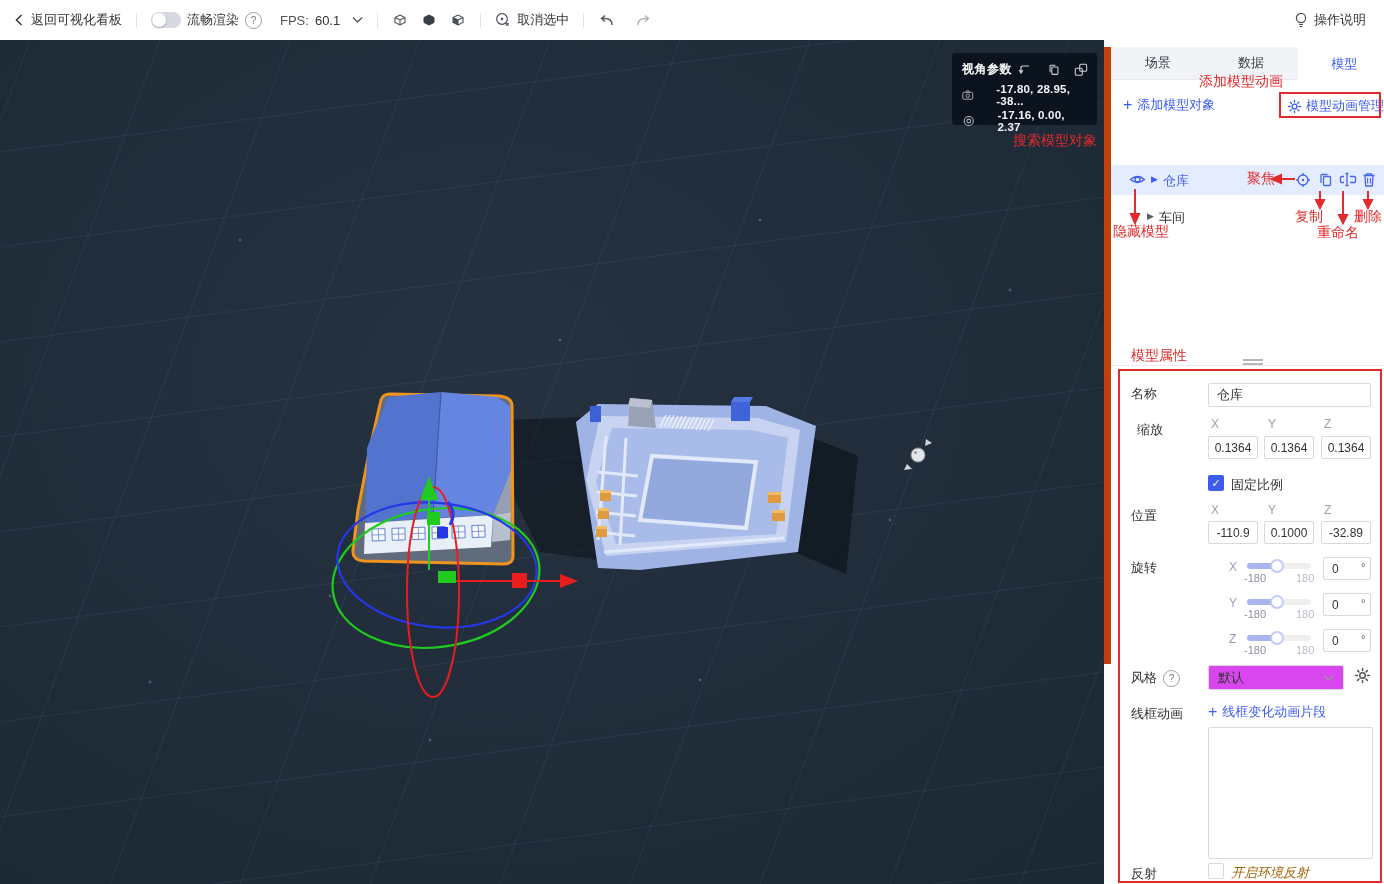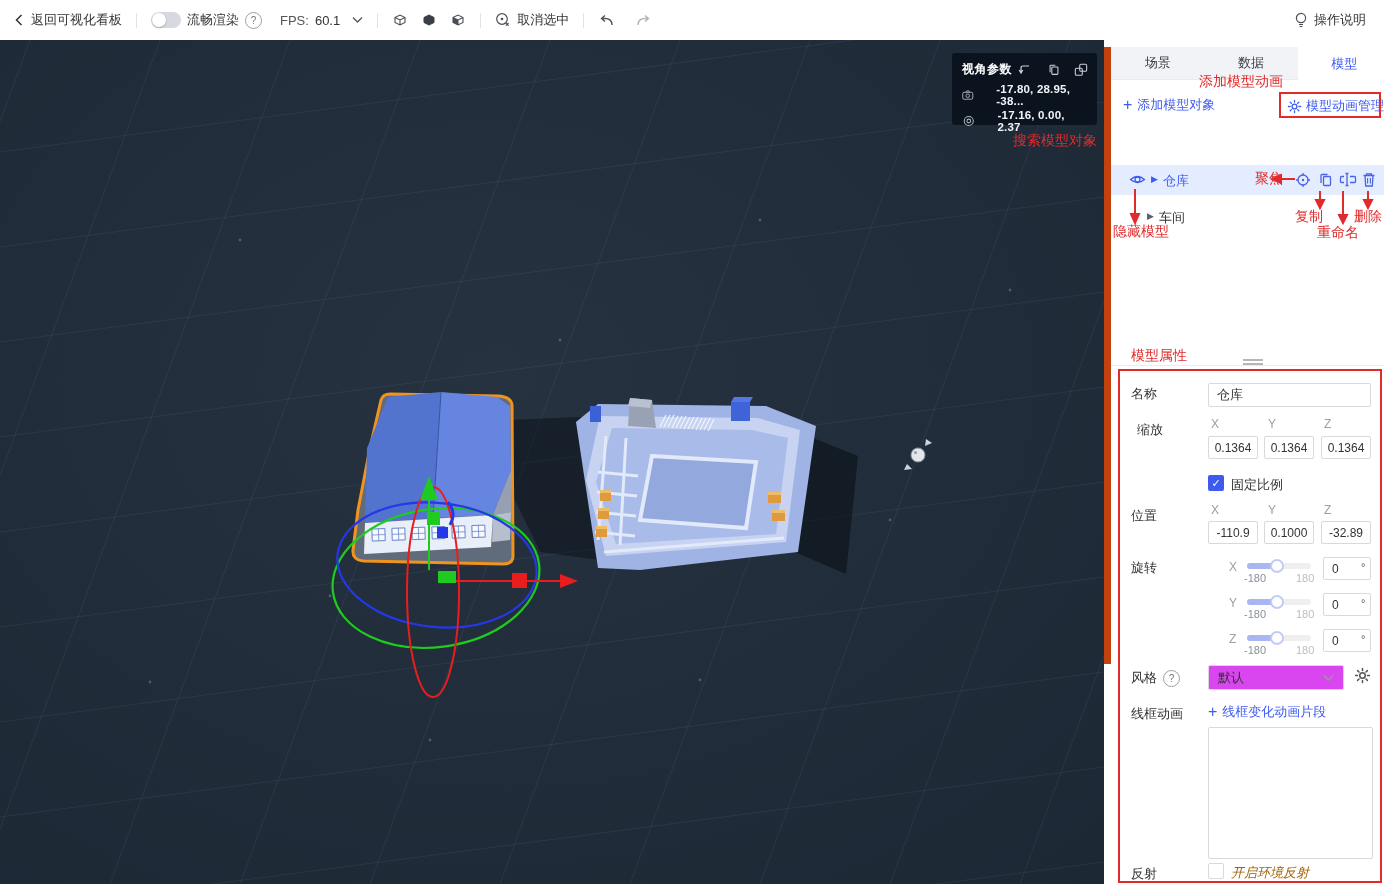--- a/index.html
+++ b/index.html
@@ -391,21 +391,21 @@
             <path d="M5.6,6 v5.5 M8.4,6 v5.5" stroke="#4a64e6" stroke-width="1.1"></path>
           </svg>
       </span>
     </div>
     <div class="tree-row" style="top:47px;">
       <span class="caret" style="position:absolute;left:36px;top:9px;">▶</span>
       <span class="tree-label" style="position:absolute;left:48px;top:7px;">车间</span>
     </div>
   </div>
 
-  <div class="red-text" style="left:144px;top:123px;">聚焦</div>
+  <div class="red-text" style="left:136px;top:123px;">聚焦</div>
   <div class="red-text" style="left:184px;top:161px;">复制</div>
   <div class="red-text" style="left:243px;top:161px;">删除</div>
   <div class="red-text" style="left:206px;top:177px;">重命名</div>
   <div class="red-text" style="left:2px;top:176px;">隐藏模型</div>
   <div class="red-text" style="left:20px;top:300px;">模型属性</div>
 
   <svg class="ann-svg" width="280" height="844">
     <g stroke="#e12b2b" stroke-width="2" fill="#e12b2b">
       <line x1="24" y1="142" x2="24" y2="168"></line>
         <polygon points="20,167 28,167 24,176"></polygon>

